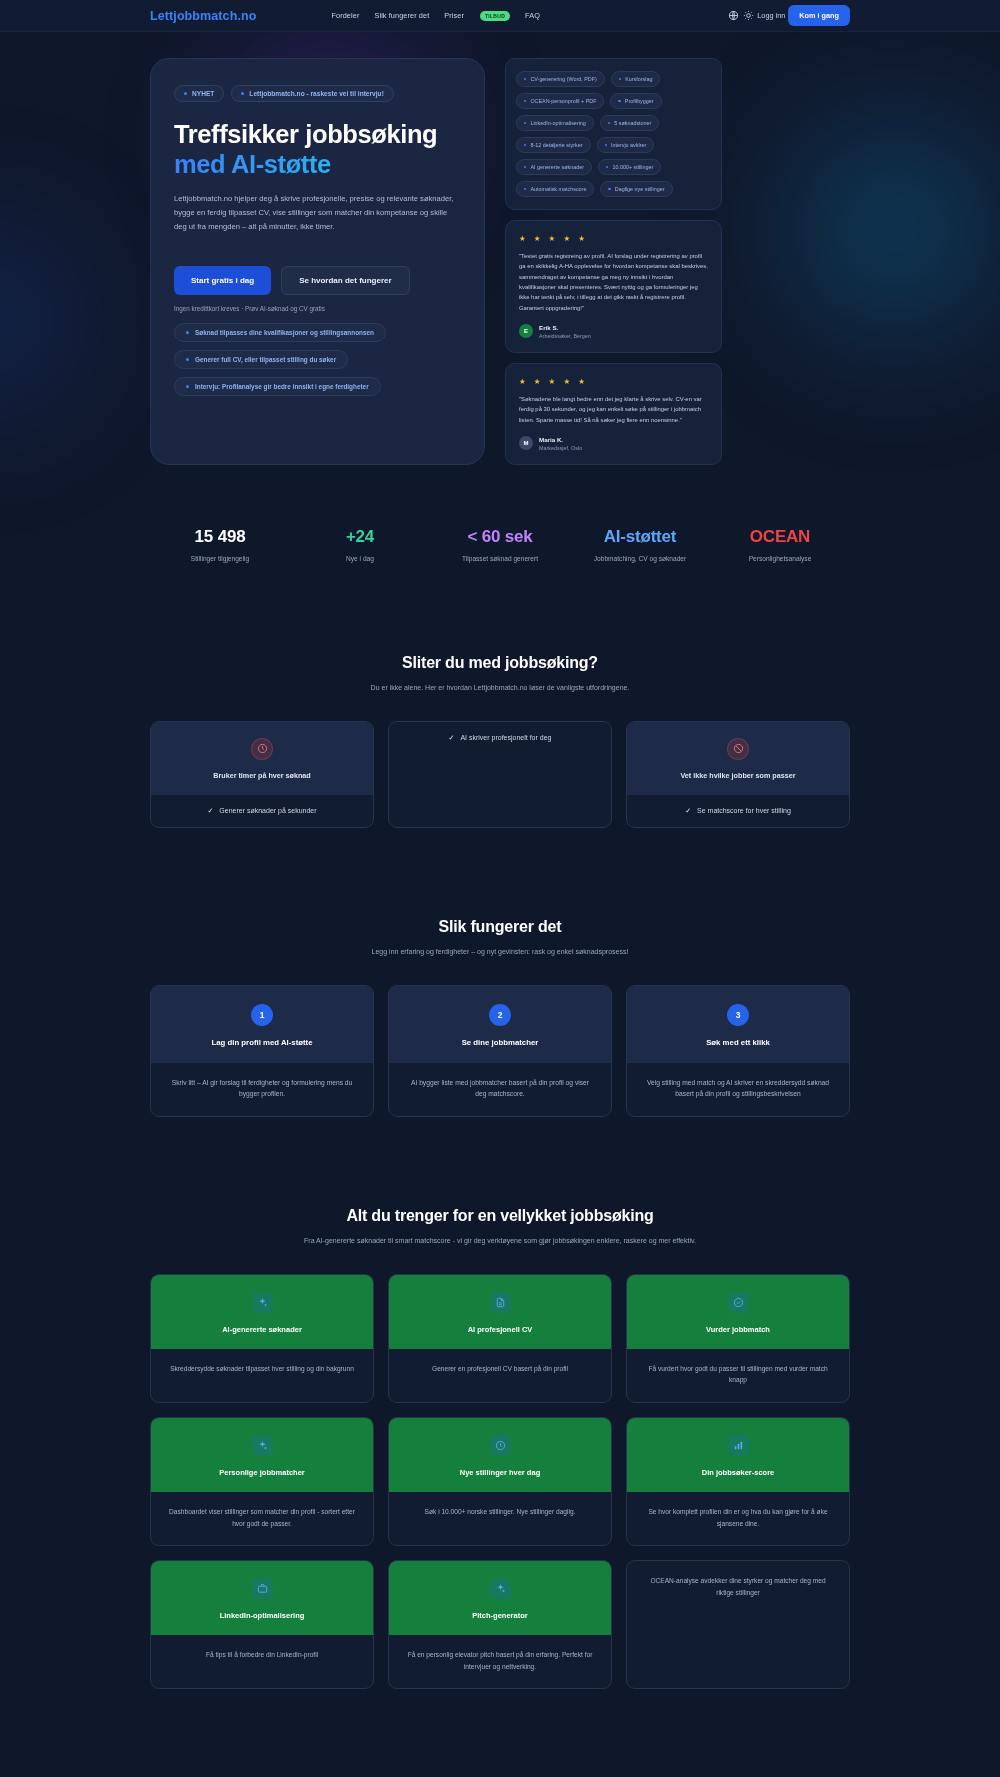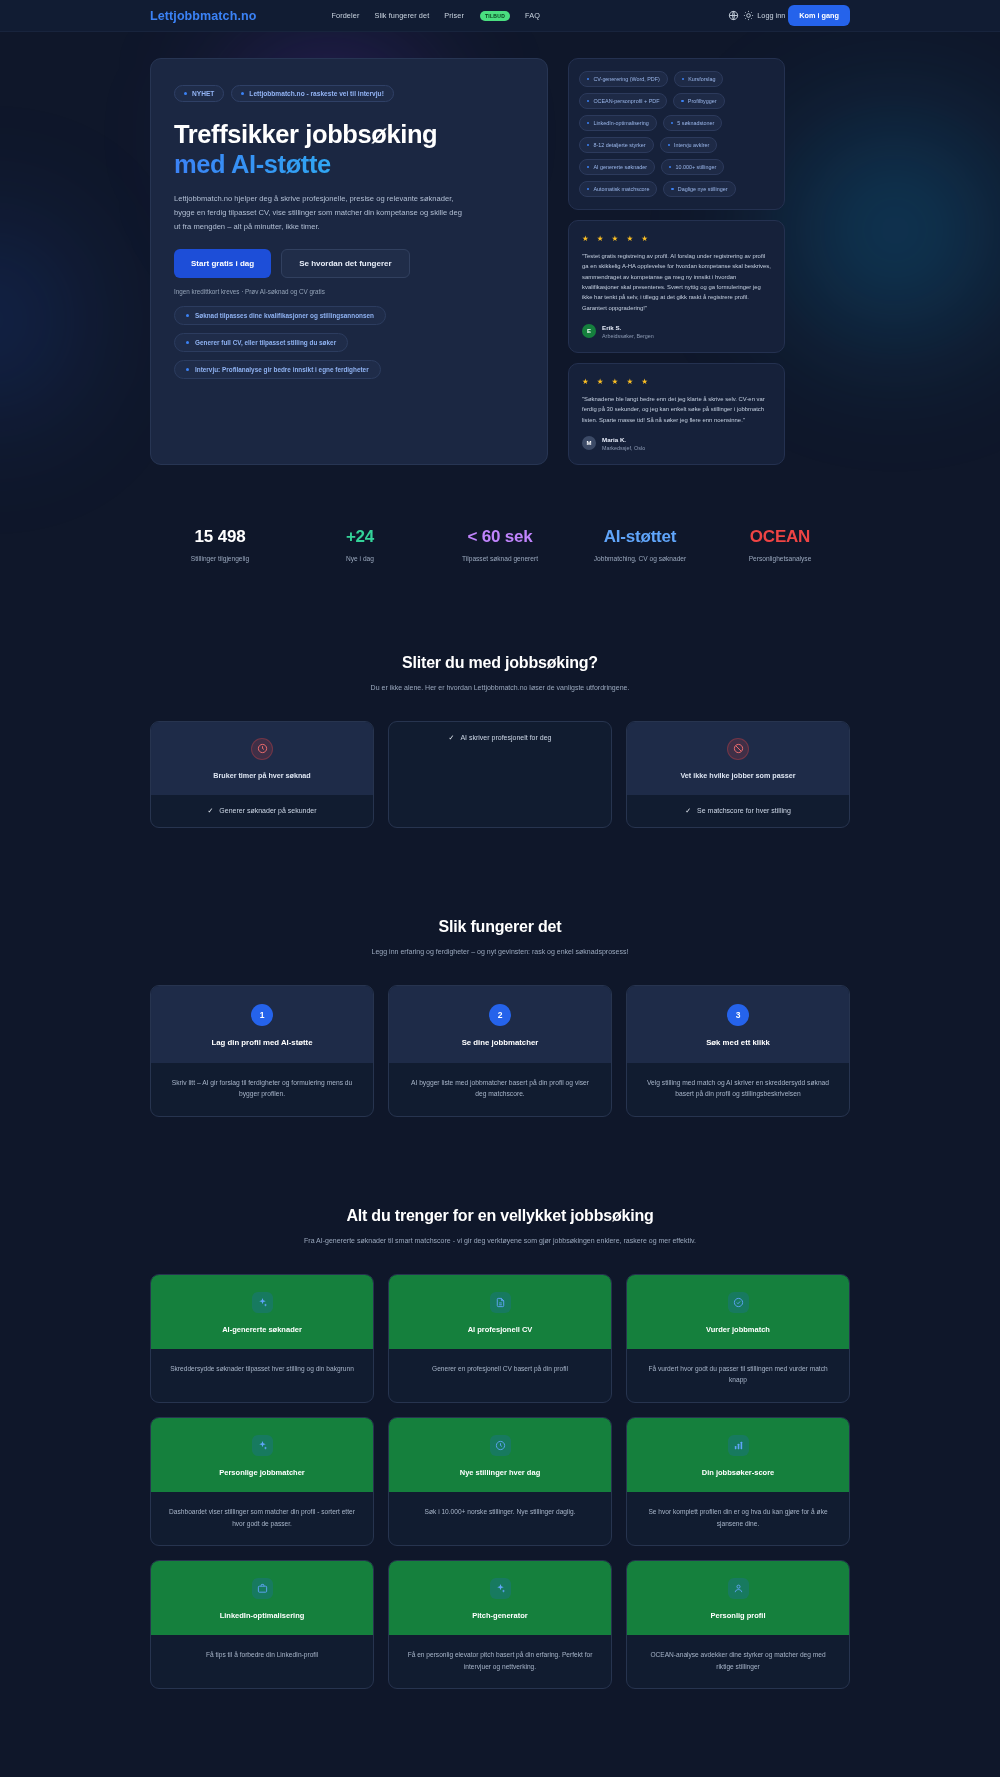--- a/index.html
+++ b/index.html
@@ -81,22 +81,22 @@
   }
 
   .page { position: relative; z-index: 10; }
   .container { width: 1000px; padding: 0 150px; margin: 0 auto; }
 
   
   .hero {
     display: flex; gap: 20px; padding-top: 26px;
   }
   .hero-card {
-    width: 398px; background: #1b2742;
-    border: 1px solid #273553; border-radius: 11px;
+    width: 335px; background: #1b2742;
+    border: 1px solid #273553; border-radius: 19px;
     padding: 26px 23px 28px 23px;
   }
   .badges { display: flex; gap: 7px; margin-bottom: 17px; flex-wrap: wrap; }
   .badge {
     display: inline-flex; align-items: center; gap: 5px;
     border: 1px solid #2f4066; background: #1f2c49;
     border-radius: 999px; padding: 4px 9px;
     font-size: 6.6px; color: #93b4f5; font-weight: 600; white-space: nowrap;
   }
   .dot { width: 3px; height: 3px; border-radius: 50%; background: #3b82f6; flex: none; }
@@ -108,21 +108,21 @@
   .hero h1 .accent {
     display: block;
     background: linear-gradient(90deg, #3b82f6 0%, #22d3ee 100%);
     -webkit-background-clip: text; background-clip: text;
     -webkit-text-fill-color: transparent; color: #38bdf8;
   }
   .hero-sub {
     margin-top: 13px; font-size: 7.6px; line-height: 1.85;
     color: #b2bfd4; max-width: 292px;
   }
-  .cta-row { display: flex; gap: 10px; margin-top: 15px; }
+  .cta-row { display: flex; gap: 10px; margin-top: 32px; }
   .btn-primary {
     background: #1d4ed8; color: #fff; font-size: 8px; font-weight: 600;
     padding: 9px 17px; border-radius: 6px; border: none; cursor: pointer;
     font-family: inherit; white-space: nowrap;
   }
   .btn-ghost {
     background: #202d49; color: #e7edf8; font-size: 8px; font-weight: 600;
     padding: 9px 17px; border-radius: 6px; border: 1px solid #31405f;
     cursor: pointer; font-family: inherit; white-space: nowrap;
   }
@@ -608,29 +608,20 @@
             <svg viewBox="0 0 24 24" fill="currentColor">
                   <path d="M12 2l1.8 5.2L19 9l-5.2 1.8L12 16l-1.8-5.2L5 9l5.2-1.8z"></path>
                   <path d="M18.5 14l.9 2.6 2.6.9-2.6.9-.9 2.6-.9-2.6-2.6-.9 2.6-.9z"></path>
                 </svg>
           </div>
           <div class="feat-title">Pitch-generator</div>
         </div>
         <div class="feat-body">Få en personlig elevator pitch basert på din erfaring. Perfekt for intervjuer og nettverking.</div>
       </div>
       <div class="feat-card">
-        <div class="feat-top">
-          <div class="feat-icon">
-            <svg viewBox="0 0 24 24" fill="none" stroke="currentColor" stroke-width="2">
-                  <circle cx="12" cy="8" r="3.4"></circle>
-                  <path d="M5 20c0-3.6 3.1-5.6 7-5.6s7 2 7 5.6"></path>
-                </svg>
-          </div>
-          <div class="feat-title">Personlig profil</div>
-        </div>
         <div class="feat-body">OCEAN-analyse avdekker dine styrker og matcher deg med riktige stillinger</div>
       </div>
     </div>
   </div>
 
   <div class="bottom-pad"></div>
 </div>
 </div>
 
 </body></html>

